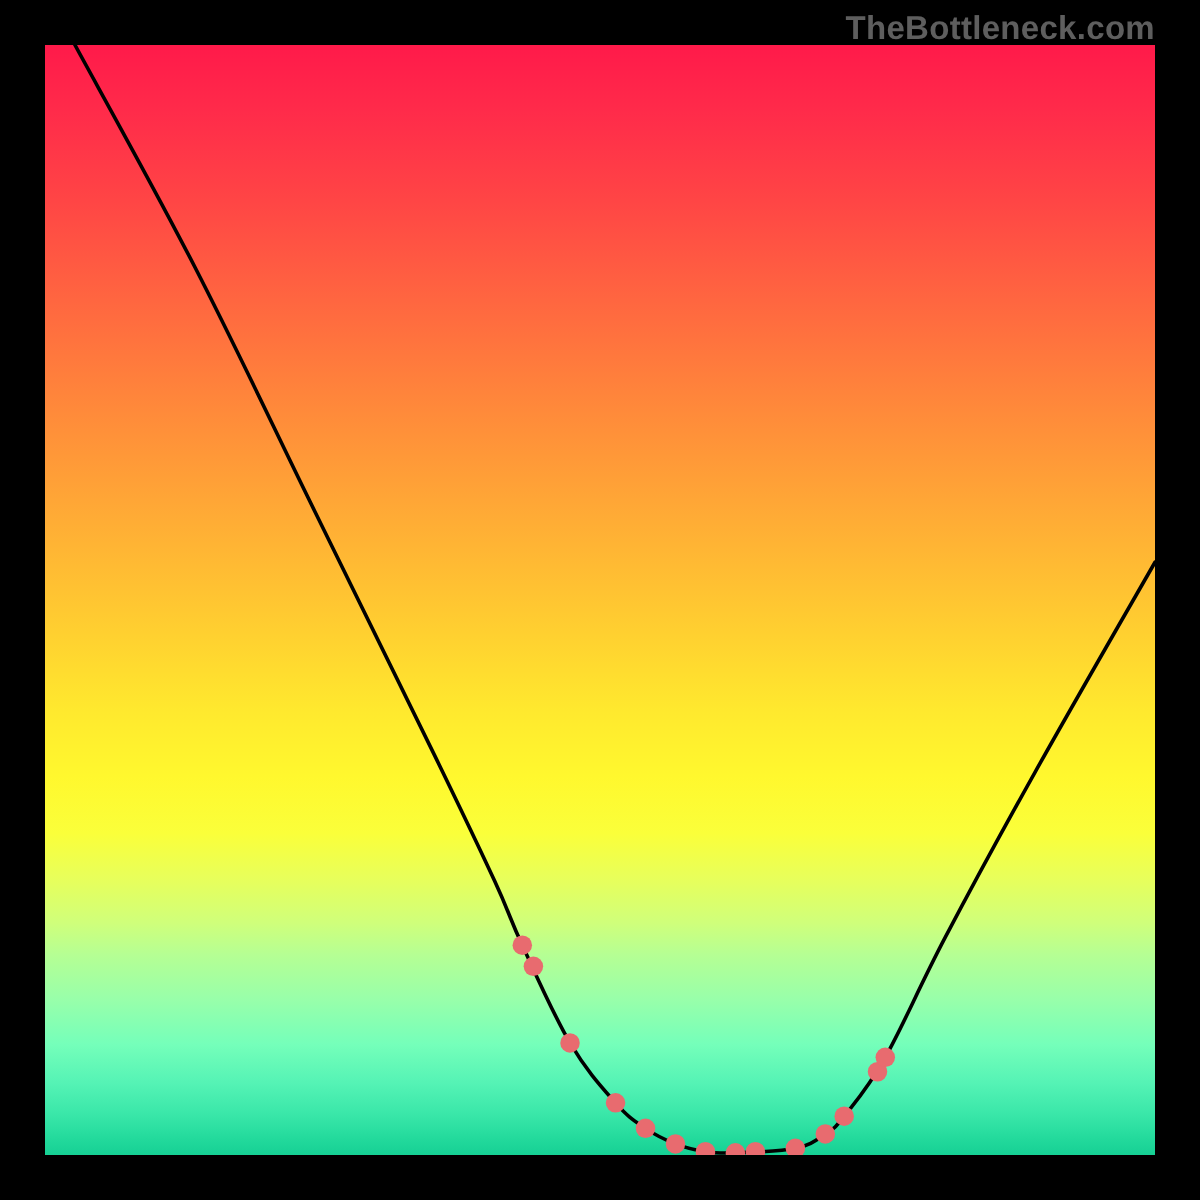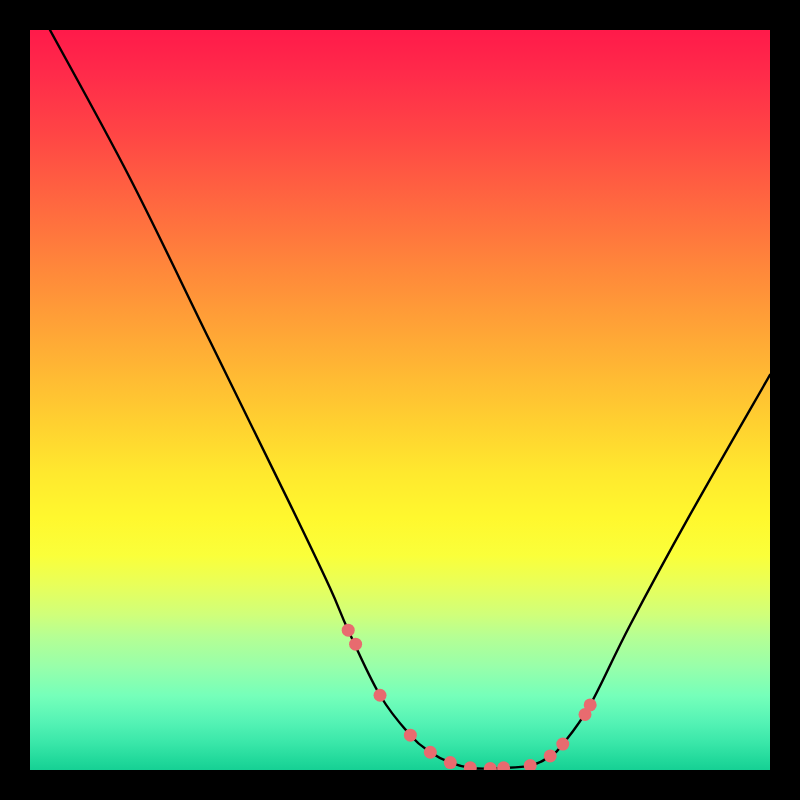--- a/index.html
+++ b/index.html
@@ -60,20 +60,21 @@
   }
   .dot {
     fill: #e86b6f;
     stroke: none;
   }
 </style>
 </head>
 <body>
 
 <div class="container">
+  <div class="attribution">TheBottleneck.com</div>
   <div class="plot-area">
     <div class="gradient-bg"></div>
     <svg class="curve" viewBox="0 0 740 740" preserveAspectRatio="none">
       <path id="main-curve" fill="none" stroke="#000" stroke-width="2.4" stroke-linecap="round" stroke-linejoin="round" d="M 19.98 0.00 C 34.37 26.64, 71.13 92.06, 99.90 148.00 C 128.67 203.94, 151.05 252.19, 179.82 310.80 C 208.59 369.41, 238.16 429.24, 259.74 473.60 C 281.32 517.96, 289.18 534.44, 299.70 557.22 C 310.22 580.00, 309.14 580.69, 318.20 600.14 C 327.26 619.59, 338.83 646.35, 350.02 665.26 C 361.21 684.17, 371.30 694.96, 380.36 705.22 C 389.42 715.48, 393.15 717.31, 400.34 722.24 C 407.53 727.17, 413.13 729.80, 420.32 732.60 C 427.51 735.40, 433.11 736.71, 440.30 737.78 C 447.49 738.85, 449.49 738.92, 460.28 738.52 C 471.07 738.12, 489.45 737.82, 500.24 735.56 C 511.03 733.30, 514.36 729.80, 520.22 725.94 C 526.08 722.08, 525.61 723.29, 532.80 714.10 C 539.99 704.91, 548.06 696.33, 560.18 674.88 C 572.30 653.43, 582.16 629.19, 600.14 594.96 C 618.12 560.73, 634.91 529.72, 660.08 484.70 C 685.25 439.68, 725.61 370.01, 740.00 344.84"></path>
       <g id="dots">
           <circle cx="318.20" cy="600.14" r="6.5" class="dot"></circle>
           <circle cx="325.60" cy="614.20" r="6.5" class="dot"></circle>
           <circle cx="350.02" cy="665.26" r="6.5" class="dot"></circle>
           <circle cx="380.36" cy="705.22" r="6.5" class="dot"></circle>
           <circle cx="400.34" cy="722.24" r="6.5" class="dot"></circle>

